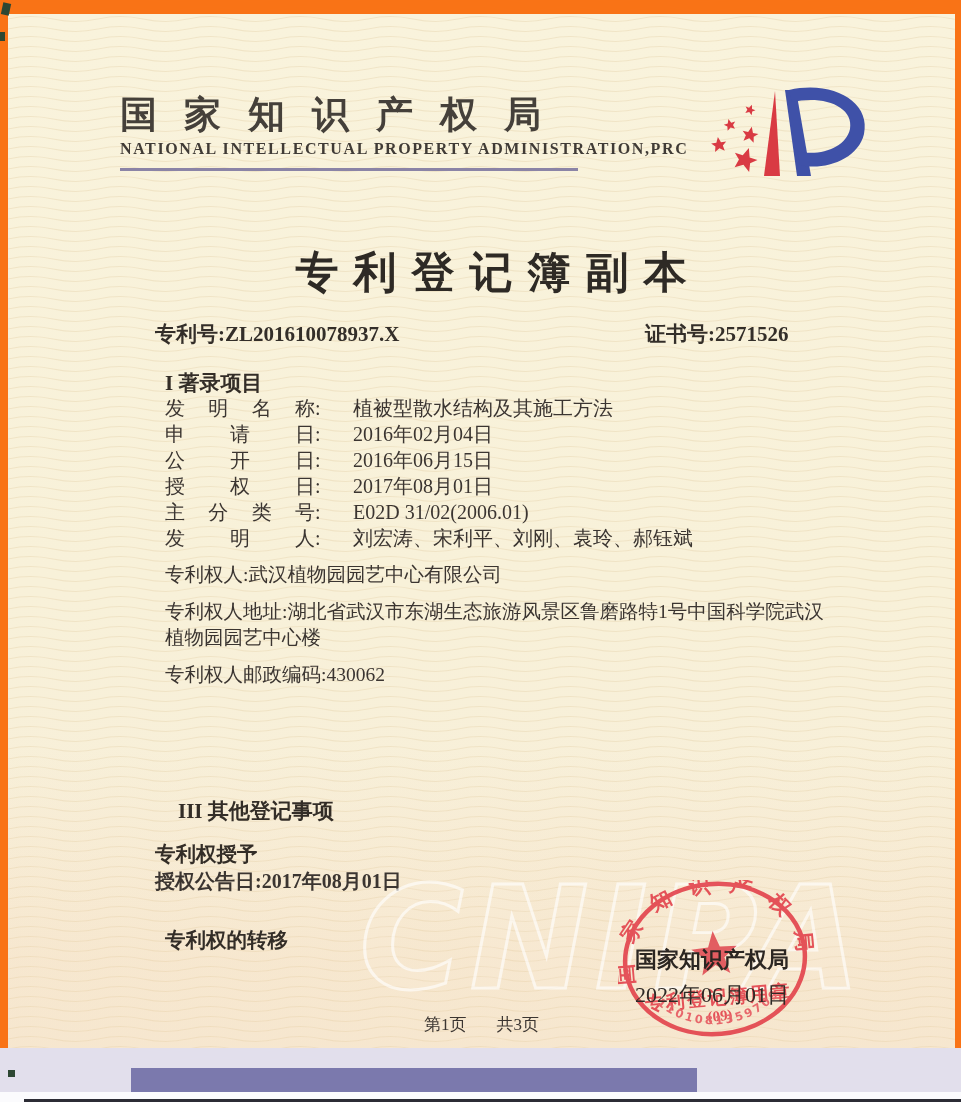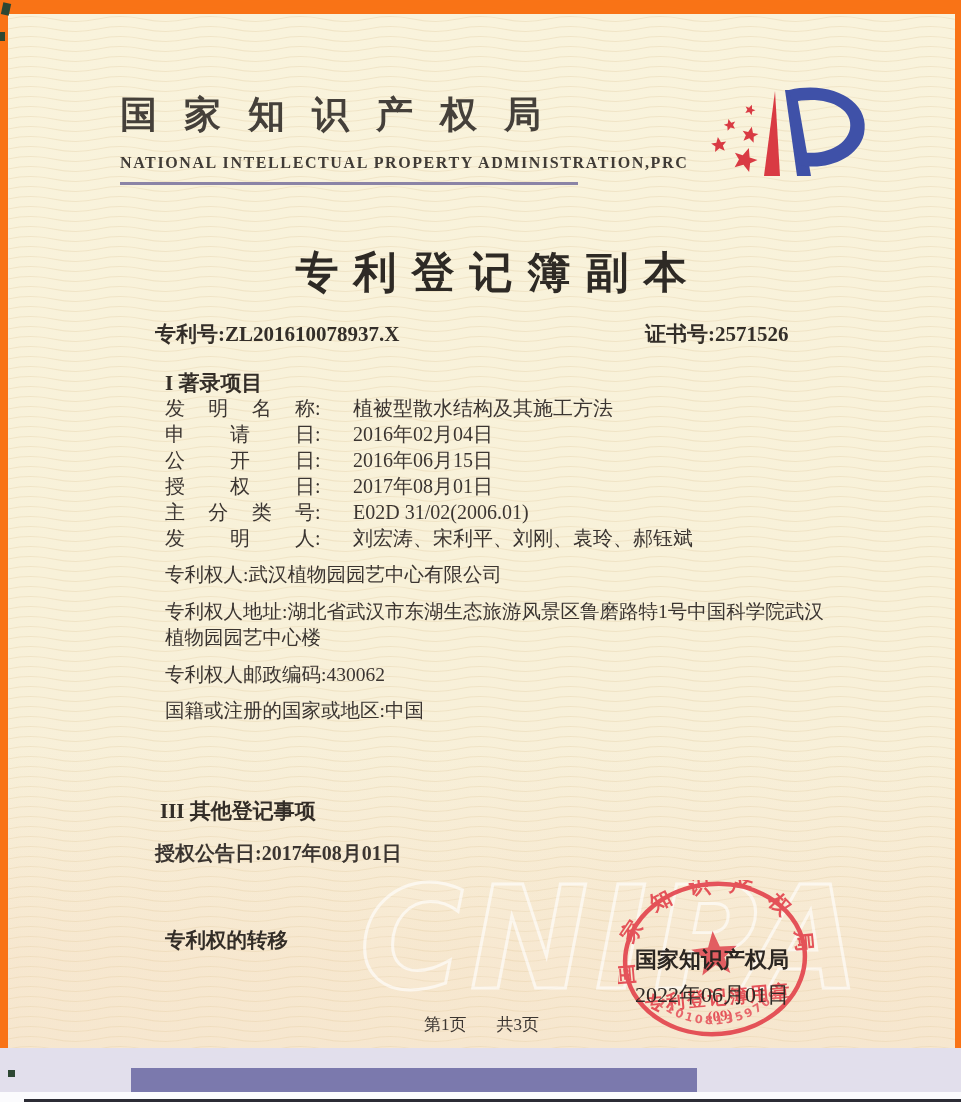--- a/index.html
+++ b/index.html
@@ -13,21 +13,21 @@
     position:absolute;left:8px;top:14px;width:947px;height:1034px;
     background:linear-gradient(180deg,#f9f3dc 0%,#f8f1d9 55%,#f7edd8 100%);
     overflow:hidden;
   }
   .waves{position:absolute;left:0;top:0;width:100%;height:100%;opacity:.55;}
   .pink-glow{position:absolute;left:0;bottom:0;width:100%;height:300px;
     background:linear-gradient(180deg,rgba(244,205,170,0) 0%,rgba(243,198,160,.16) 70%);}
   
   .hdr{position:absolute;left:112px;top:76px;width:600px;}
   .hdr-cn{font-size:37px;font-weight:bold;letter-spacing:27px;color:#45403a;white-space:nowrap;}
-  .hdr-en{margin-top:14px;font-size:16px;font-weight:bold;letter-spacing:1.6px;color:#403b36;white-space:nowrap;}
+  .hdr-en{font-size:16px;font-weight:bold;letter-spacing:1.6px;color:#403b36;white-space:nowrap;}
   .hdr-rule{margin-top:10px;width:458px;height:3px;background:#8b84a6;}
   .logo{position:absolute;left:693px;top:60px;width:200px;height:135px;}
   
   .doc-title{position:absolute;left:0;top:230px;width:100%;text-align:center;
     font-size:43px;font-weight:bold;letter-spacing:15px;color:#2e2a25;padding-left:34px;box-sizing:border-box;}
   
   .num-row{position:absolute;left:0;top:306px;width:100%;font-size:21px;font-weight:600;color:#332e29;}
   .patent-no{position:absolute;left:147px;white-space:nowrap;}
   .cert-no{position:absolute;left:637px;white-space:nowrap;}
   
@@ -138,27 +138,27 @@
       </div>
       <div class="frow">
         <span class="flabel">发明人</span><span class="fcolon">:</span><span class="fvalue">刘宏涛、宋利平、刘刚、袁玲、郝钰斌</span>
       </div>
     </div>
 
     <div class="holder">
       <p>专利权人:武汉植物园园艺中心有限公司</p>
       <p>专利权人地址:湖北省武汉市东湖生态旅游风景区鲁磨路特1号中国科学院武汉植物园园艺中心楼</p>
       <p>专利权人邮政编码:430062</p>
-      <p>国籍或注册的国家或地区:中国</p>
-    </div>
-
-
-    <div class="sec-head" style="left:152px;top:783px;">III 其他登记事项</div>
+    </div>
+
+
+    <div class="sec-head" style="left:170px;top:783px;">III 其他登记事项</div>
 
     <div class="grant">
+      <div class="g-head">专利权授予</div>
       <div class="g-date">授权公告日:2017年08月01日</div>
     </div>
 
     <div class="sec-head transfer-head" style="left:157px;top:912px;">专利权的转移</div>
 
     <div class="watermark">CNIPA</div>
 
     <svg class="seal" viewBox="0 0 196 162" xmlns="http://www.w3.org/2000/svg">
       <g transform="rotate(-5 97 79)" opacity="0.88">
         <ellipse cx="97" cy="79" rx="90" ry="75" fill="none" stroke="#e23e48" stroke-width="4.5"></ellipse>

